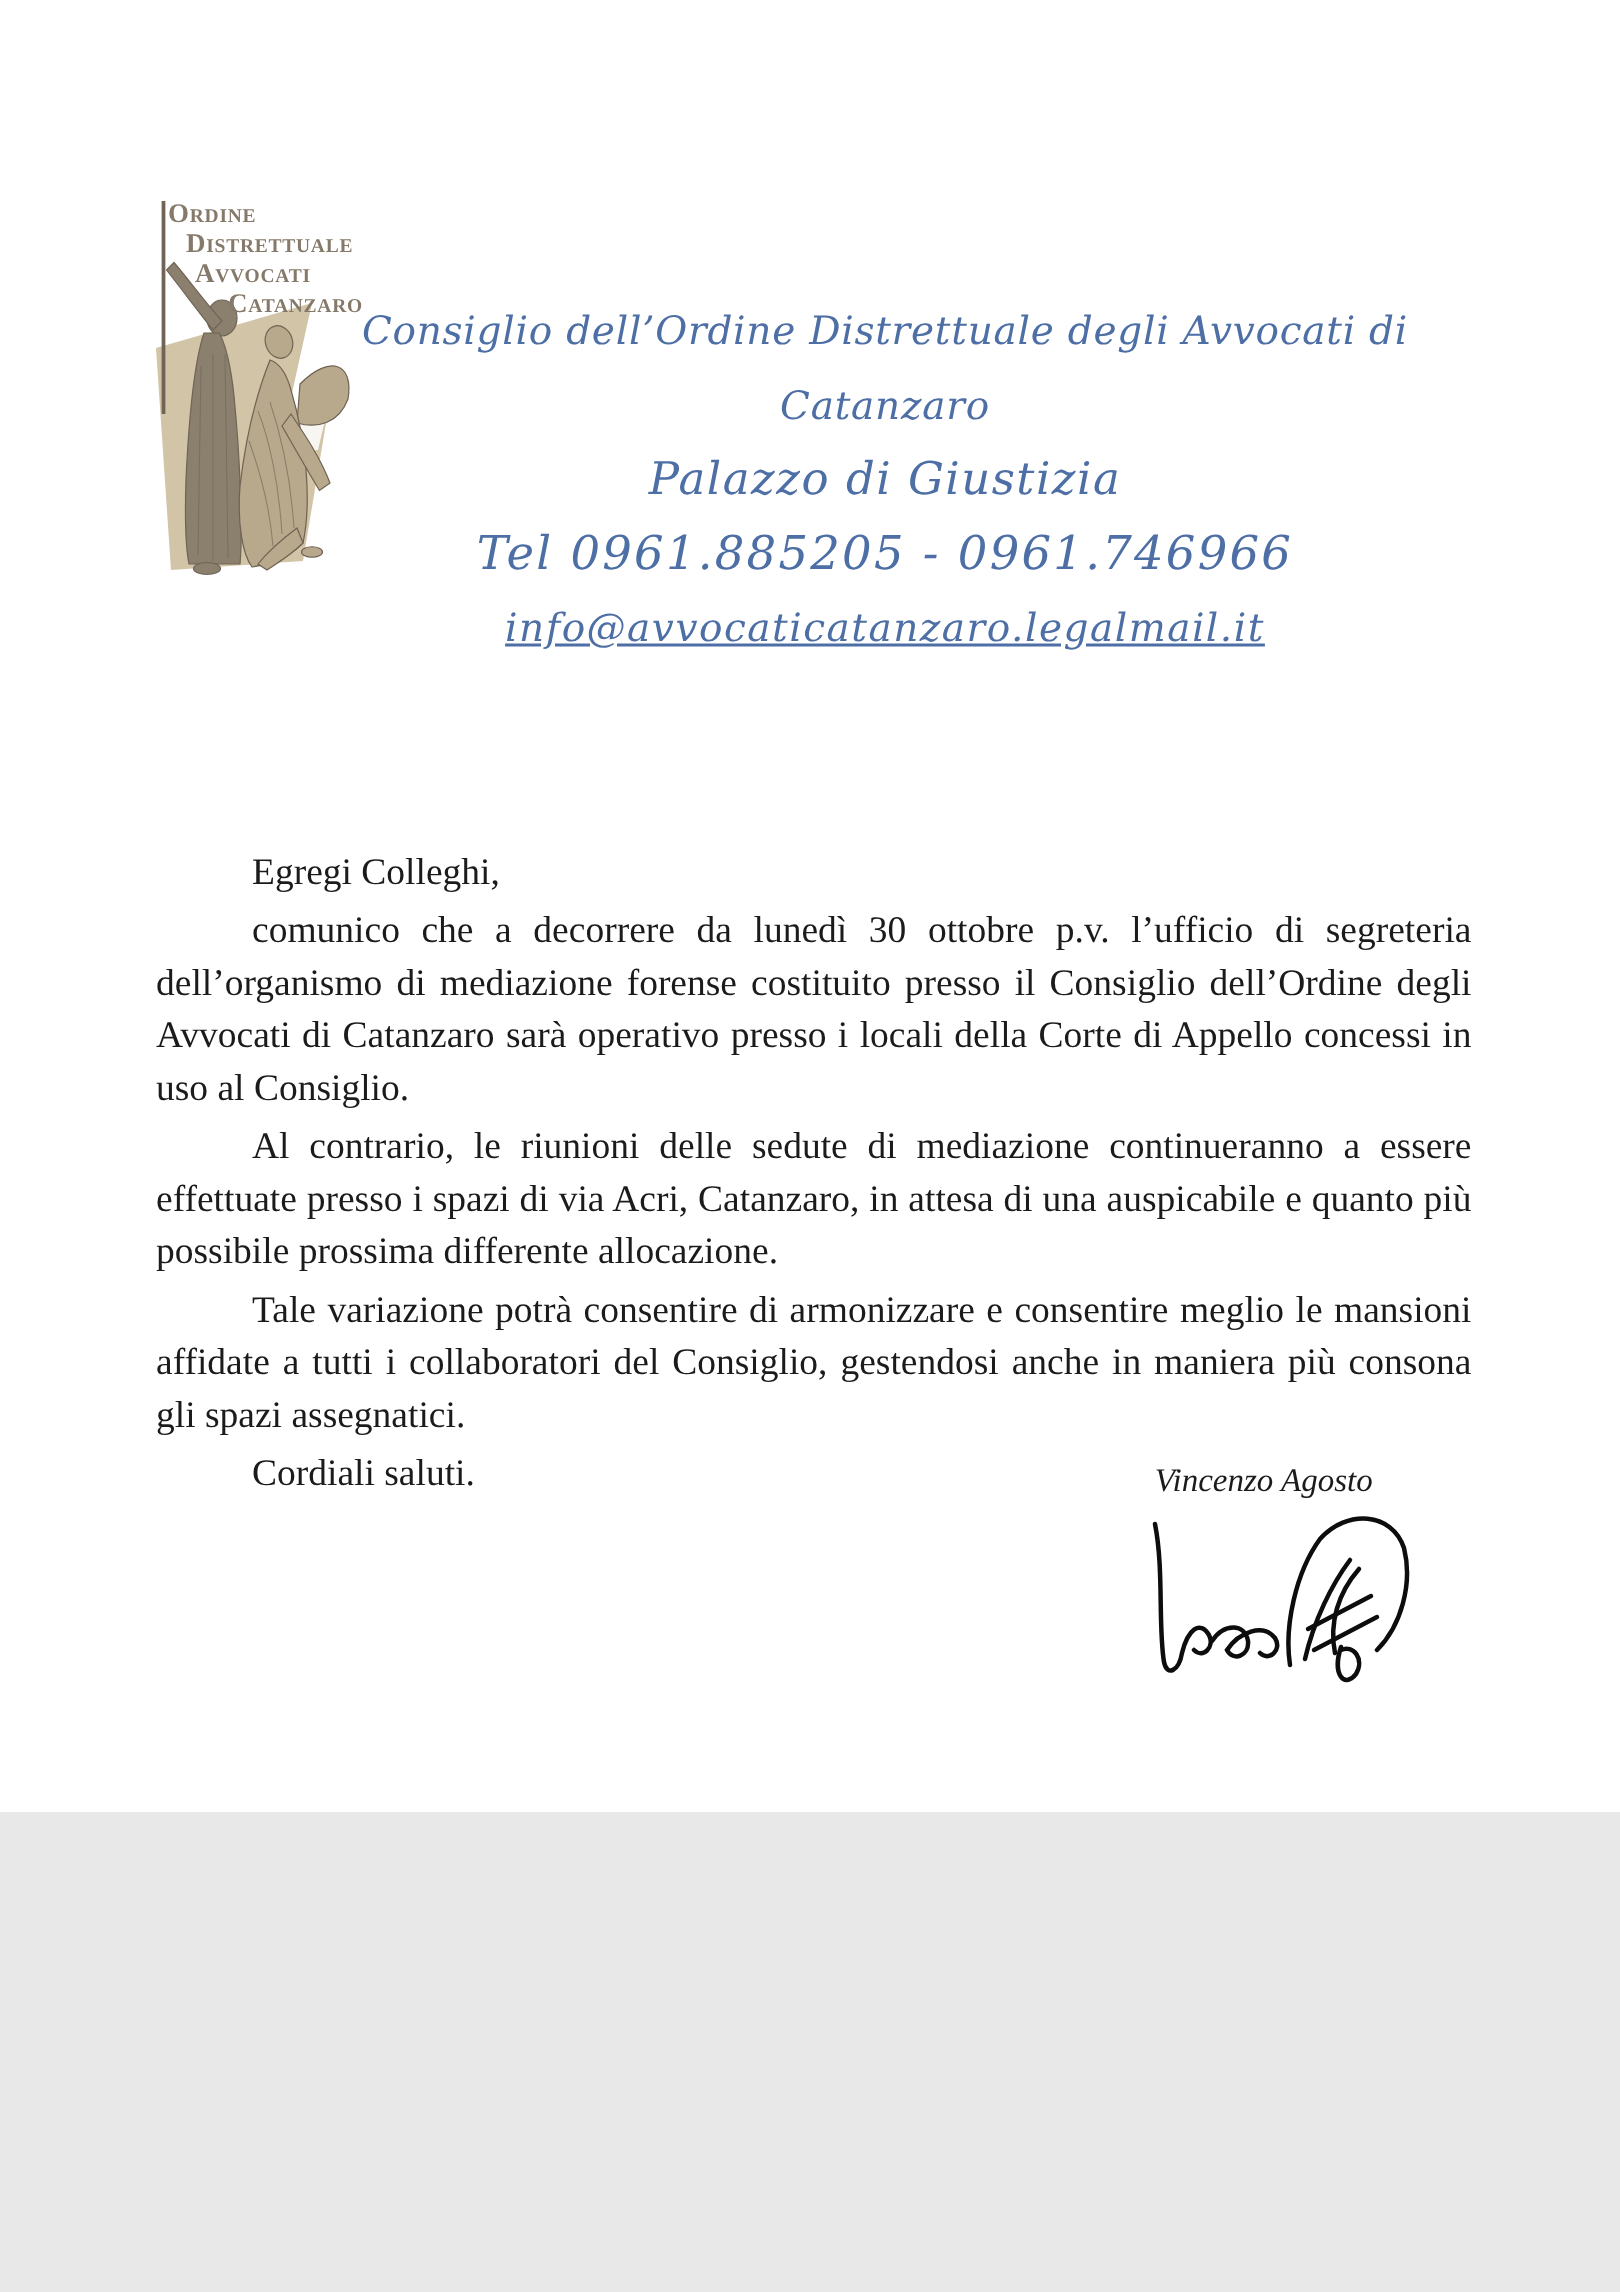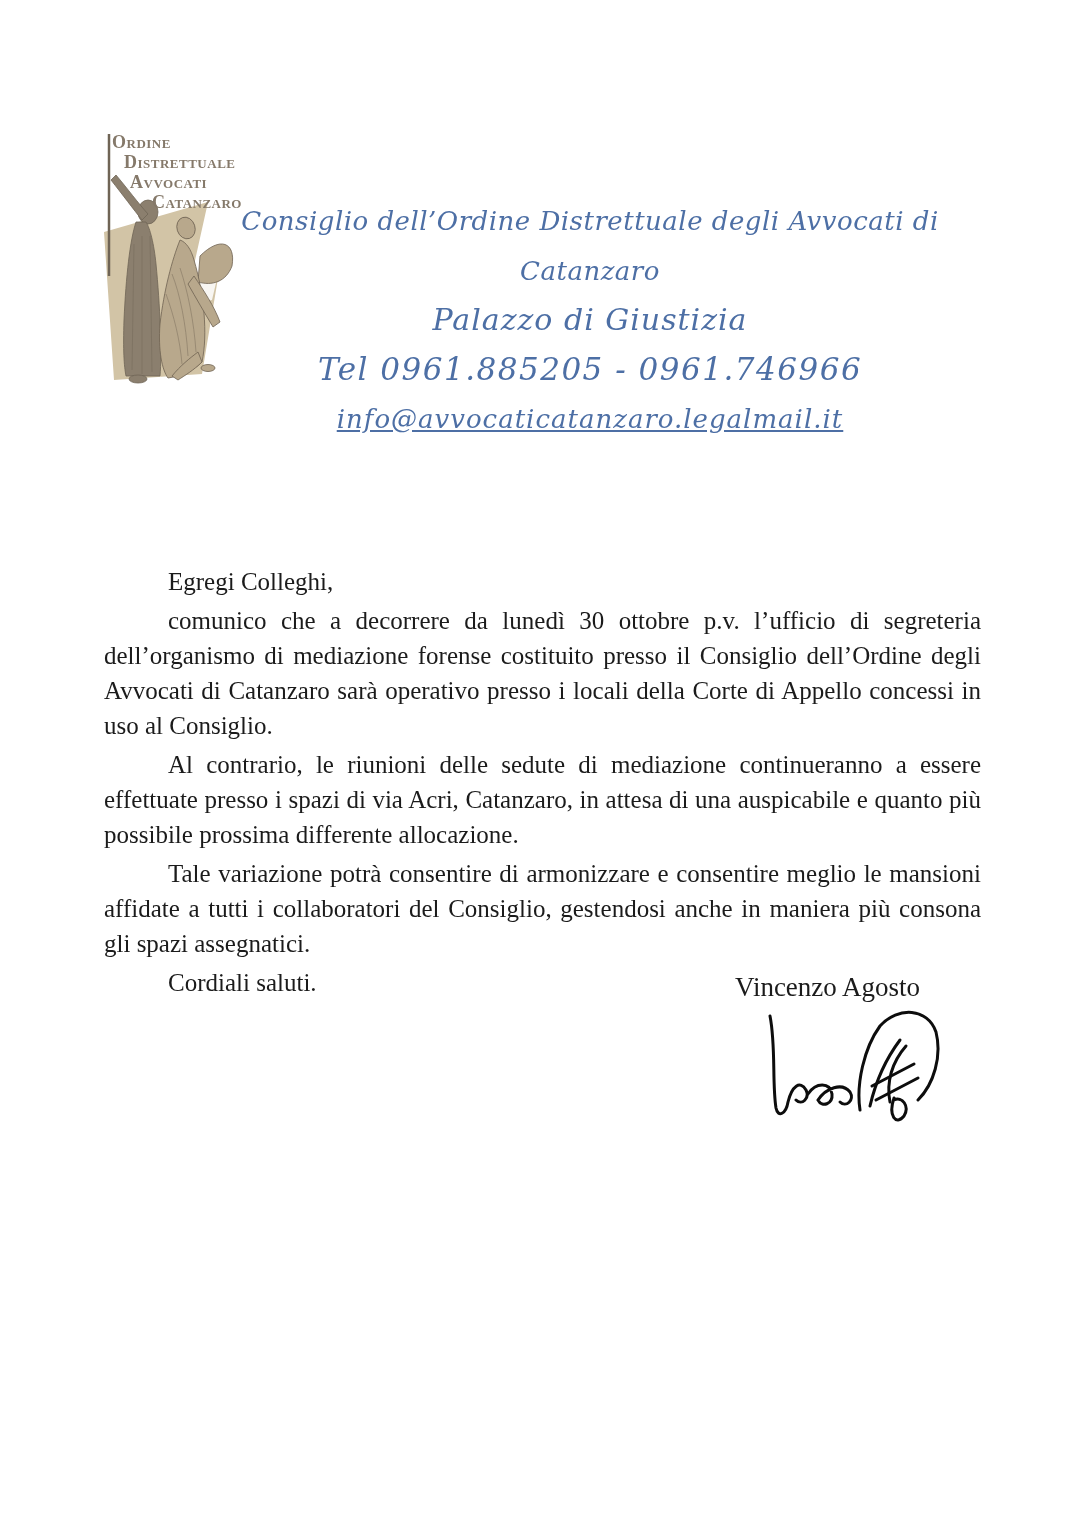--- a/index.html
+++ b/index.html
@@ -1,19 +1,19 @@
 <!DOCTYPE html>
 <html lang="it"><head>
 <meta charset="utf-8">
 <title>Lettera - Consiglio dell'Ordine Distrettuale degli Avvocati di Catanzaro</title>
 <style>
   html,body{margin:0;padding:0;background:#e8e8e8;}
   .page{
     position:relative;
-    width:1080px;height:1528px;
+    width:1080px;height:1208px;
     margin:0 auto;
     background:#ffffff;
     overflow:hidden;
     font-family:"Liberation Serif", serif;
     color:#1b1b1b;
   }
 
   
   .letterhead{position:absolute;left:0;top:0;width:1080px;height:420px;}
 
@@ -50,23 +50,24 @@
   .body-text{
     position:absolute;left:100px;top:560px;width:885px;
     font-size:25px;line-height:35px;
     text-align:justify;
   }
   .body-text p{margin:4px;text-indent:64px;}
 
   
   .signature-name{
     position:absolute;left:735px;top:972px;width:215px;
-    font-size:27px;line-height:30px;
-    text-align:left;
+    font-size:22px;line-height:30px;
+    text-align:center;
     white-space:nowrap;
+    font-style:italic;
   }
   .signature-scribble{position:absolute;left:742px;top:998px;}
 </style>
 </head>
 <body>
 
 <div class="page">
 
   <div class="letterhead">
 

